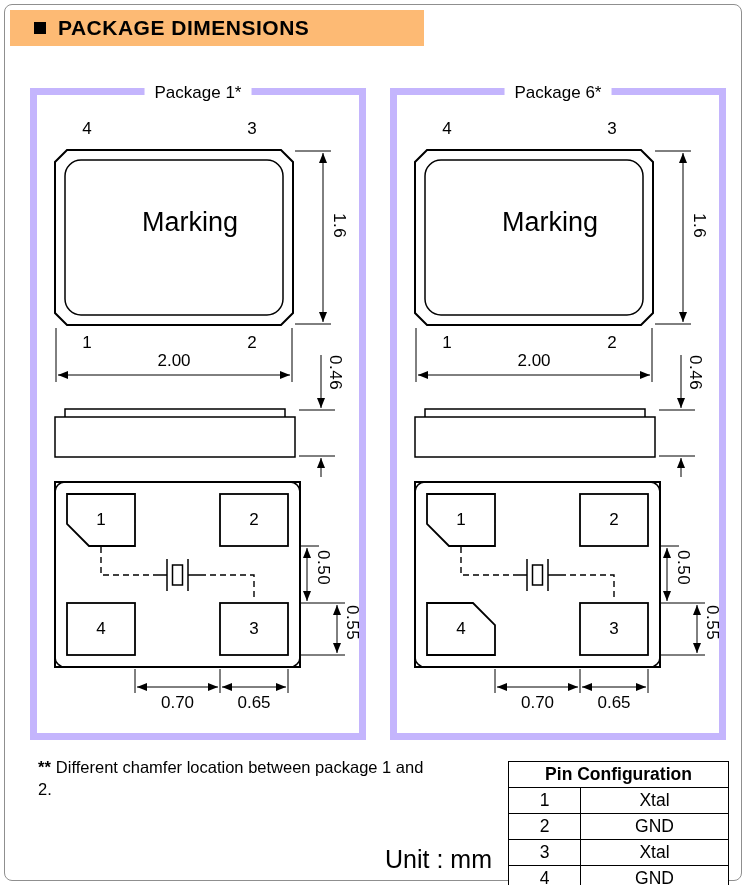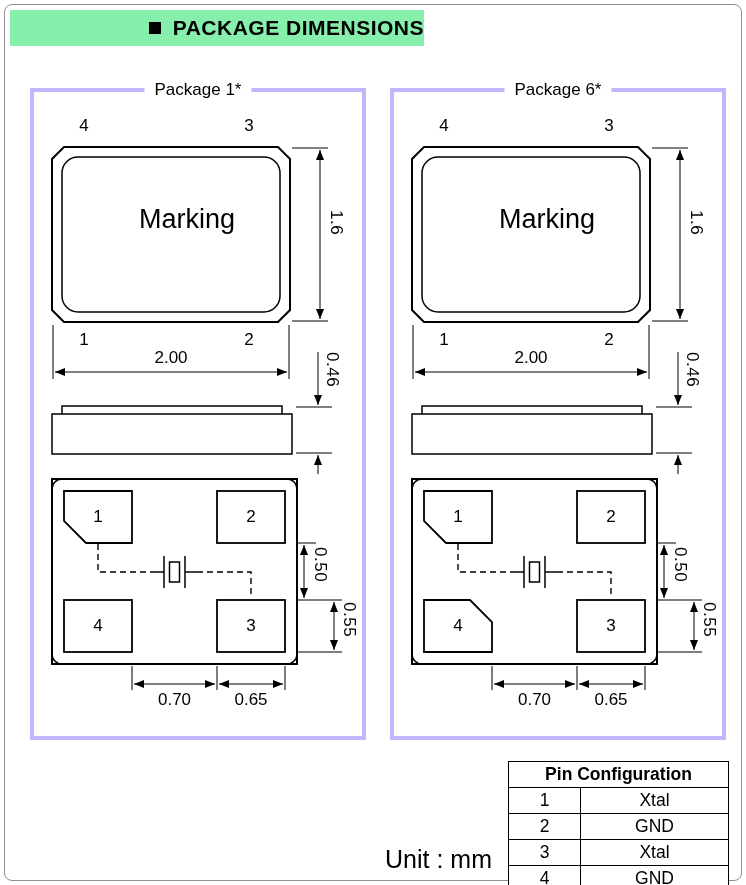--- a/index.html
+++ b/index.html
@@ -5,26 +5,26 @@
   * { box-sizing: border-box; }
   html,body { margin:0; padding:0; }
   body {
     width:746px; height:885px; position:relative; background:#ffffff;
     font-family:"Liberation Sans", sans-serif; color:#000;
     overflow:hidden;
   }
   .page-frame { position:absolute; inset:4px; border:1px solid #8f8f8f; border-radius:8px; pointer-events:none; }
 
   .header { position:absolute; left:10px; top:10px; width:414px; height:36px;
-    background:#86efac; display:flex; align-items:center;justify-content:flex-end; }
+    background:#fdba74; display:flex; align-items:center; }
   .bullet { width:12px; height:12px; background:#000; margin:0 12px 0 24px; flex:0 0 auto; }
   .header h1 { font-size:21px; font-weight:bold; margin:0; letter-spacing:0.5px; }
 
   .panel { position:absolute; top:88px; width:336px; height:652px;
-    border:4px solid #c4b5fd; background:#fff; }
+    border:7px solid #c4b5fd; background:#fff; }
   .panel-label { position:absolute; top:-12px; left:50%; transform:translateX(-50%);
     background:#fff; padding:0 10px; font-size:17px; white-space:nowrap; z-index:2; }
   svg.draw { position:absolute; left:0; top:0; }
 
   .pin { position:absolute; width:60px; text-align:center; font-size:17px; }
   .marking { position:absolute; left:18px; top:112px; width:270px; text-align:center; font-size:27px; }
   .hdim { position:absolute; text-align:center; font-size:17px; }
   .vdim { position:absolute; writing-mode:vertical-rl; font-size:17px; letter-spacing:0.5px; }
   .padnum { position:absolute; width:68px; height:52px; display:flex; align-items:center;
     justify-content:center; font-size:17px; }
@@ -242,20 +242,21 @@
   <div class="padnum" style="left:30px;top:508px">4</div>
   <div class="padnum" style="left:183px;top:508px">3</div>
 
   <div class="vdim" style="left:276px;top:455px">0.50</div>
   <div class="vdim" style="left:305px;top:510px">0.55</div>
   <div class="hdim" style="left:98px;top:598px;width:85px">0.70</div>
   <div class="hdim" style="left:183px;top:598px;width:68px">0.65</div>
 </div>
 
 <div class="notes">
+  <p><span class="nm">**</span><span>Different chamfer location between package 1 and 2.</span></p>
 </div>
 
 <table class="pin-table">
   <thead>
     <tr>
         <th colspan="2">Pin Configuration</th>
       </tr>
   </thead>
   <tbody>
     <tr>

